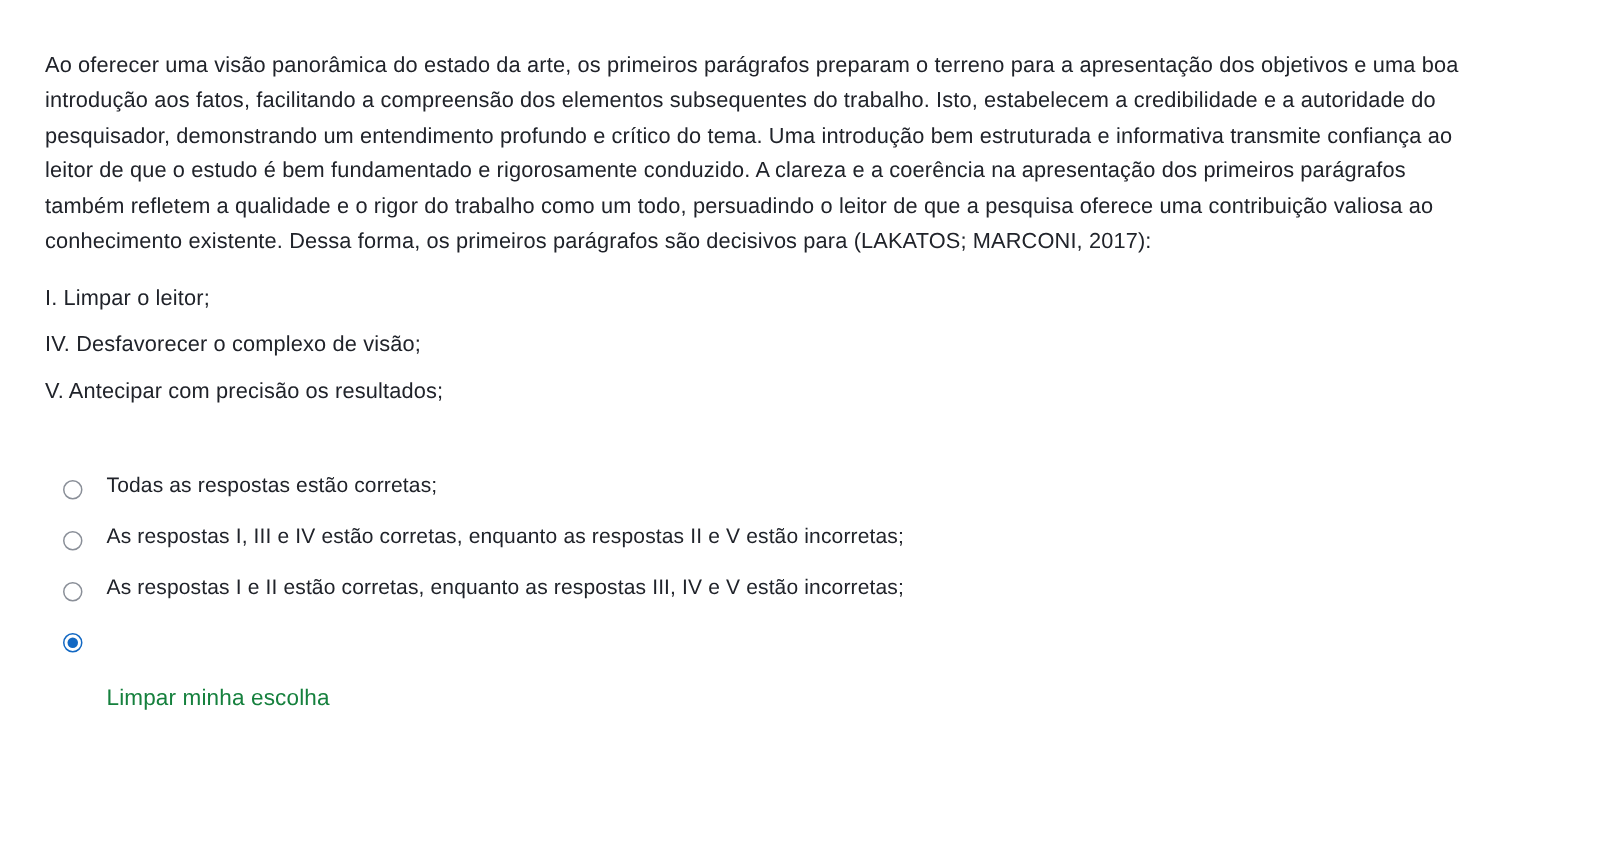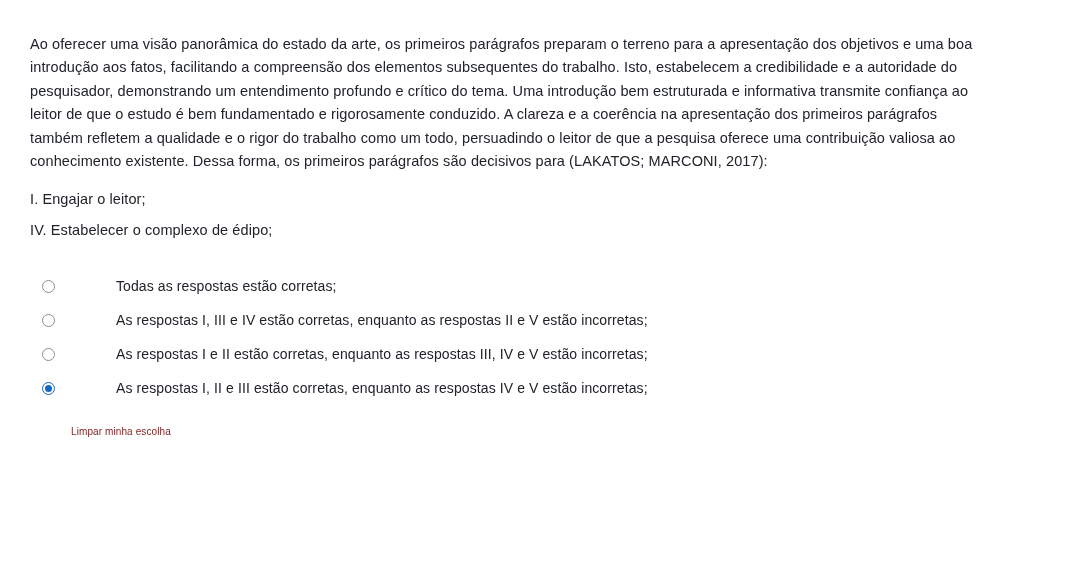--- a/index.html
+++ b/index.html
@@ -38,24 +38,23 @@
     color: #20232a;
     margin-bottom: 8px;
     letter-spacing: 0.1px;
   }
   .options {
     margin-top: 28px;
     padding-left: 12px;
   }
   .option-row {
     display: flex;
-    align-items: center;
+    align-items: flex-end;
     height: 32px;
     margin-bottom: 2px;
-    gap: 45px;
   }
   .radio {
     width: 13px;
     height: 13px;
     border-radius: 50%;
     border: 1px solid #8a8f98;
     box-sizing: border-box;
     background: #ffffff;
     flex: 0 0 auto;
     margin-right: 16px;
@@ -79,37 +78,38 @@
   }
   .option-label {
     font-size: 14px;
     line-height: 20px;
     color: #20232a;
     letter-spacing: 0.1px;
   }
   .clear-choice {
     margin-top: 20px;
     margin-left: 29px;
-    font-size: 10px;
-    color: #7f1d1d;
+    font-size: 15px;
+    color: #15803d;
     cursor: pointer;
     display: inline-block;
     letter-spacing: 0.1px;
   }
 </style>
 </head>
 <body>
 
 <div class="page">
 
   <p class="intro">Ao oferecer uma visão panorâmica do estado da arte, os primeiros parágrafos preparam o terreno para a apresentação dos objetivos e uma boa introdução aos fatos, facilitando a compreensão dos elementos subsequentes do trabalho. Isto, estabelecem a credibilidade e a autoridade do pesquisador, demonstrando um entendimento profundo e crítico do tema. Uma introdução bem estruturada e informativa transmite confiança ao leitor de que o estudo é bem fundamentado e rigorosamente conduzido. A clareza e a coerência na apresentação dos primeiros parágrafos também refletem a qualidade e o rigor do trabalho como um todo, persuadindo o leitor de que a pesquisa oferece uma contribuição valiosa ao conhecimento existente. Dessa forma, os primeiros parágrafos são decisivos para (LAKATOS; MARCONI, 2017):</p>
 
   <div class="roman-list">
-    <div class="roman-item">I. Engajar o leitor;</div>
-    <div class="roman-item">IV. Estabelecer o complexo de édipo;</div>
+    <div class="roman-item">I. Limpar o leitor;</div>
+    <div class="roman-item">IV. Desfavorecer o complexo de visão;</div>
+    <div class="roman-item">V. Antecipar com precisão os resultados;</div>
   </div>
 
   <div class="options">
 
     <div class="option-row">
       <span class="radio"></span>
       <span class="option-label">Todas as respostas estão corretas;</span>
     </div>
 
 
@@ -118,20 +118,19 @@
       <span class="option-label">As respostas I, III e IV estão corretas, enquanto as respostas II e V estão incorretas;</span>
     </div>
 
     <div class="option-row">
       <span class="radio"></span>
       <span class="option-label">As respostas I e II estão corretas, enquanto as respostas III, IV e V estão incorretas;</span>
     </div>
 
     <div class="option-row">
       <span class="radio selected"></span>
-      <span class="option-label">As respostas I, II e III estão corretas, enquanto as respostas IV e V estão incorretas;</span>
     </div>
 
     <div class="clear-choice">Limpar minha escolha</div>
 
   </div>
 
 </div>
 
 </body></html>

